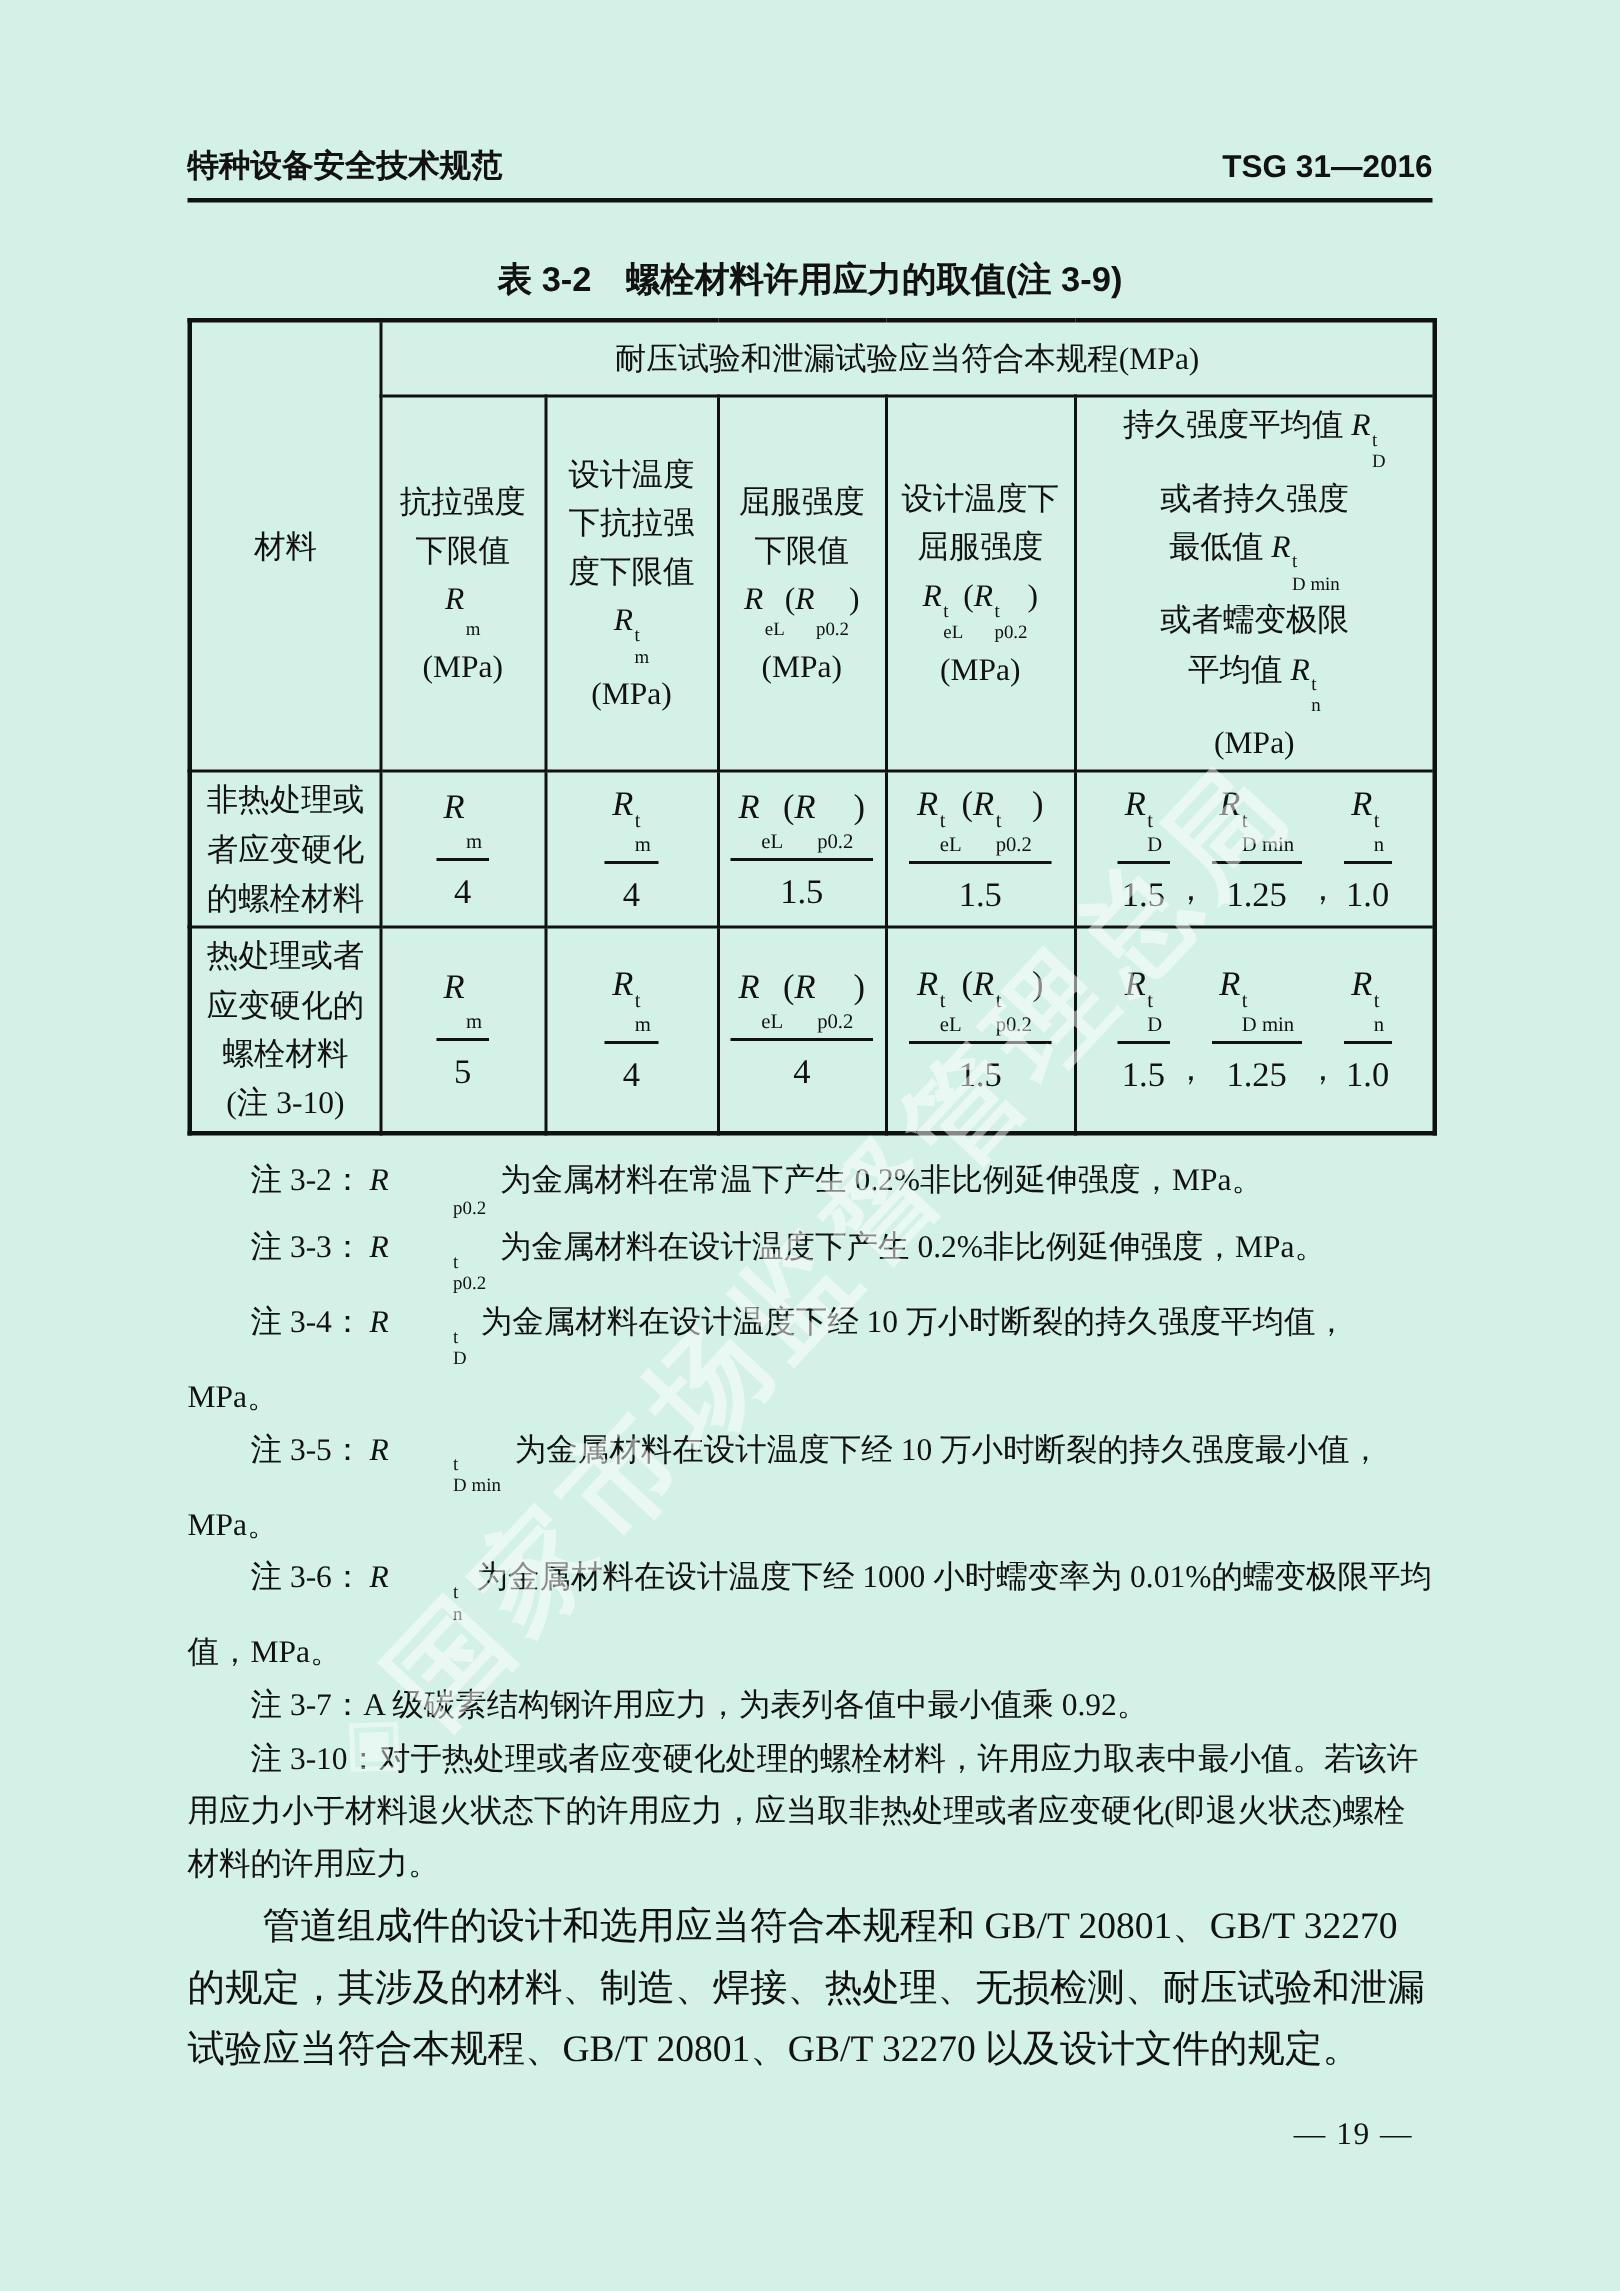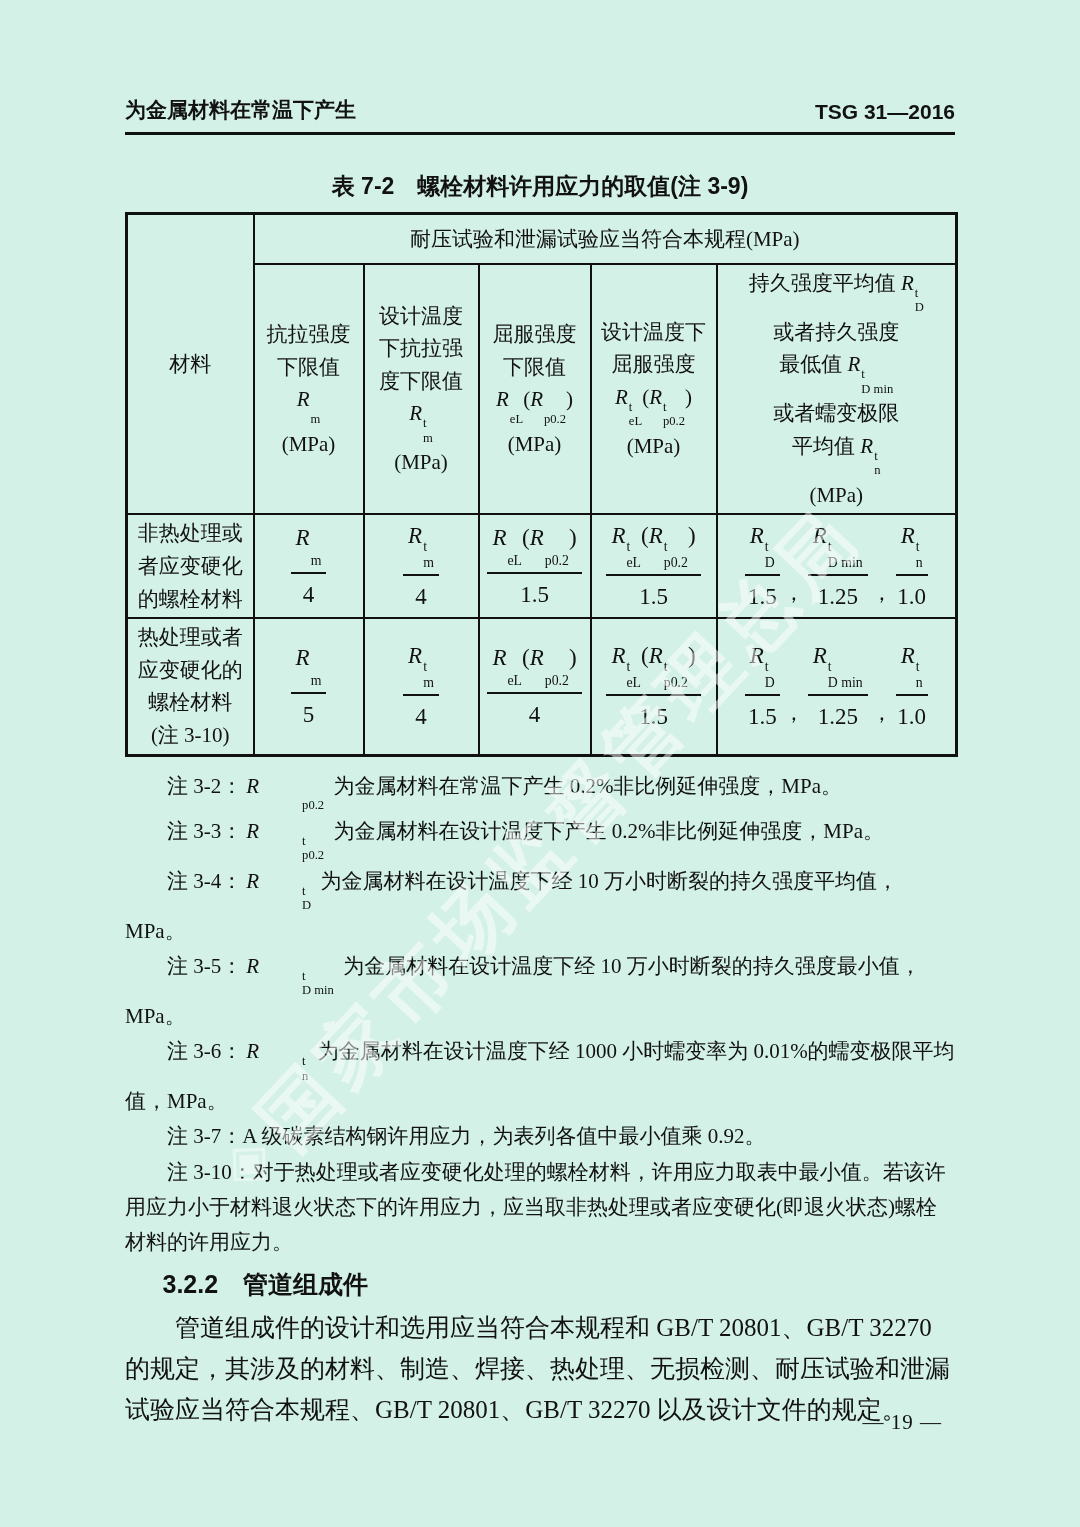--- a/index.html
+++ b/index.html
@@ -85,25 +85,25 @@
   .watermark .diamond{font-size:60px;vertical-align:8px;margin-right:6px;color:rgba(255,255,255,0.45);}
 </style>
 </head>
 <body>
 
 <div class="page">
 
   <div class="watermark"><span class="diamond">◈</span><span>国家市场监督管理总局</span></div>
 
   <div class="doc-header">
-    <span>为金属材料在常温下产生</span>
+    <span>特种设备安全技术规范</span>
     <span>TSG 31—2016</span>
   </div>
 
-  <div class="table-title">表 7-2　螺栓材料许用应力的取值(注 3-9)</div>
+  <div class="table-title">表 3-2　螺栓材料许用应力的取值(注 3-9)</div>
 
   <table class="stress">
     <colgroup>
       <col style="width:127px">
         <col style="width:110px">
         <col style="width:115px">
       <col style="width:112px">
         <col style="width:126px">
         <col style="width:240px">
     </colgroup>
@@ -328,18 +328,17 @@
           </span></span> 为金属材料在设计温度下经 10 万小时断裂的持久强度最小值，MPa。</p>
       <p class="note">注 3-6：<span class="sym"><i>R</i><span class="ss">
             <span class="sp">t</span>
             <span class="sb">n</span>
           </span></span> 为金属材料在设计温度下经 1000 小时蠕变率为 0.01%的蠕变极限平均值，MPa。</p>
       <p class="note">注 3-7：A 级碳素结构钢许用应力，为表列各值中最小值乘 0.92。</p>
       <p class="note">注 3-10：对于热处理或者应变硬化处理的螺栓材料，许用应力取表中最小值。若该许用应力小于材料退火状态下的许用应力，应当取非热处理或者应变硬化(即退火状态)螺栓材料的许用应力。</p>
     </div>
 
   <div class="sect" id="sections">
-      <p class="sec-heading">3.2.2　管道组成件</p>
       <p class="para">管道组成件的设计和选用应当符合本规程和 GB/T 20801、GB/T 32270 的规定，其涉及的材料、制造、焊接、热处理、无损检测、耐压试验和泄漏试验应当符合本规程、GB/T 20801、GB/T 32270 以及设计文件的规定。</p>
     </div>
 
   <div class="page-number">— 19 —</div>
 </div>
 
 </body></html>

